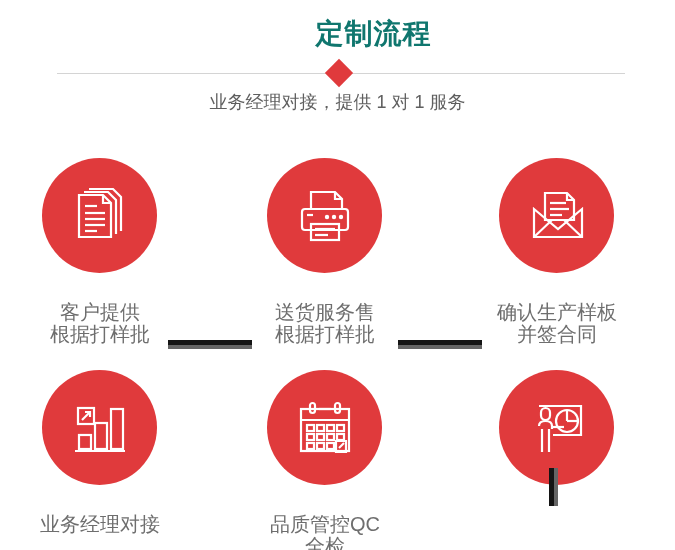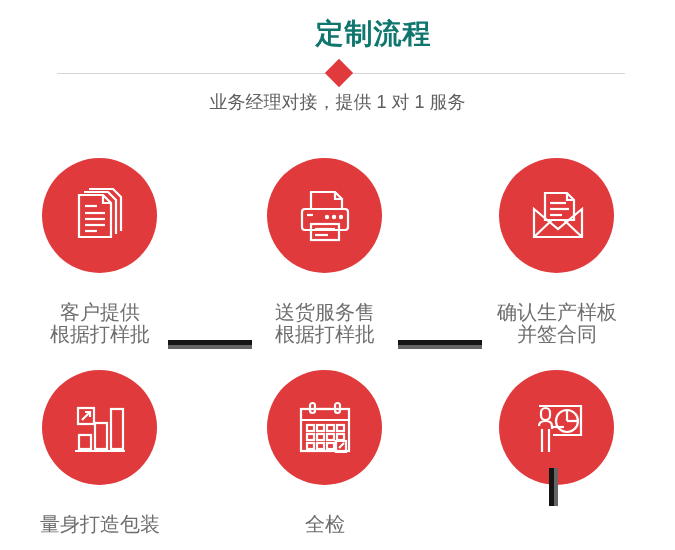--- a/index.html
+++ b/index.html
@@ -236,21 +236,21 @@
           <rect x="26" y="26" width="12" height="26"></rect>
           <rect x="42" y="12" width="12" height="40"></rect>
           <line x1="6" y1="54" x2="56" y2="54"></line>
           <rect x="9" y="11" width="16" height="16"></rect>
           <path d="M13 23 L21 15"></path>
           <path d="M16 15 H21 V20"></path>
         </svg>
       </span>
     </div>
     <div class="step-label">
-      <span>量身打造包装</span>
+      <span>业务经理对接</span>
     </div>
   </div>
 
   <div class="step step-r2 step-c2">
     <div class="circle">
       <span>
         <svg width="62" height="62" viewBox="0 0 62 62" fill="none" stroke="#ffffff" stroke-width="2.2">
           <rect x="7" y="12" width="48" height="42"></rect>
           <line x1="7" y1="23" x2="55" y2="23"></line>
           <rect x="16" y="6" width="5" height="10" rx="2.5"></rect>
@@ -266,20 +266,21 @@
           <rect x="43" y="37" width="7" height="6"></rect>
           <rect x="13" y="46" width="7" height="6"></rect>
           <rect x="23" y="46" width="7" height="6"></rect>
           <rect x="33" y="46" width="7" height="6"></rect>
           <path d="M42 44 H52 V55 H42 Z"></path>
           <path d="M45 51 L50 46"></path>
         </svg>
       </span>
     </div>
     <div class="step-label">
+      <span>品质管控QC</span>
       <span>全检</span>
     </div>
   </div>
 
   <div class="step step-r2 step-c3">
     <div class="circle">
       <span>
         <svg width="62" height="62" viewBox="0 0 62 62" fill="none" stroke="#ffffff" stroke-width="2.2">
           <path d="M13 9 H55 V38 H27"></path>
           <circle cx="41" cy="24" r="11"></circle>

